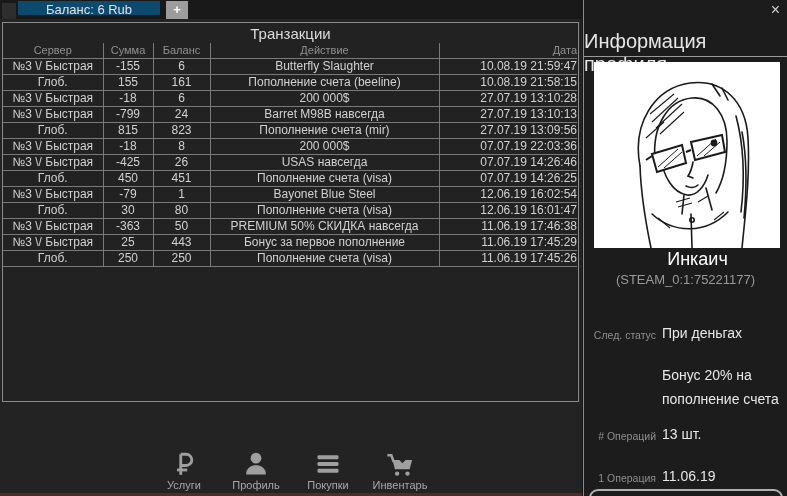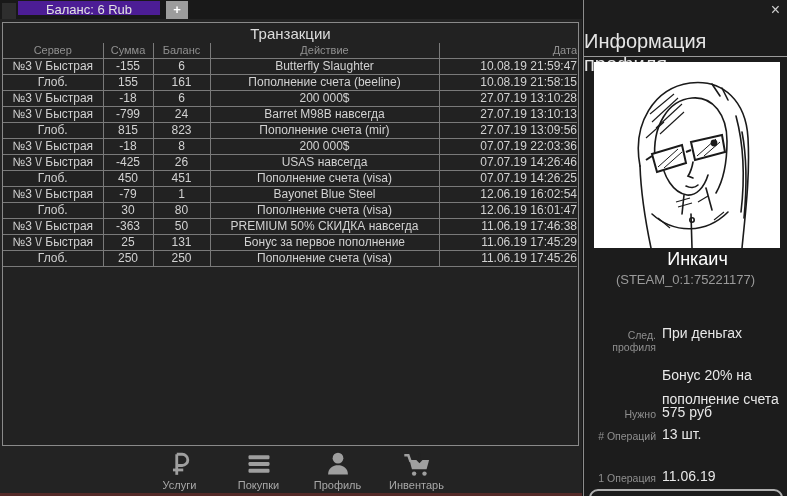--- a/index.html
+++ b/index.html
@@ -7,48 +7,48 @@
   body { font-family:"Liberation Sans","DejaVu Sans",sans-serif; }
   #screen {
     position:relative; width:787px; height:496px; overflow:hidden;
     background:#161616;
   }
   
   #tabbar { position:absolute; left:0; top:0; width:582px; height:19px; background:#191919; }
   .tab-stub { position:absolute; left:2px; top:3px; width:14px; height:16px; background:#2e2e2e; }
   .tab-balance {
     position:absolute; left:18px; top:1px; width:142px; height:14px;
-    background:#4c1d95; color:#e2e2e2; font-size:13px; text-align:center; line-height:18px;
+    background:#0c4a6e; color:#e2e2e2; font-size:13px; text-align:center; line-height:18px;
   }
   .tab-plus {
     position:absolute; left:166px; top:1px; width:22px; height:18px;
     background:#9c9c9c; color:#fff; font-size:13px; font-weight:bold; text-align:center; line-height:17px;
   }
   
   #left-area { position:absolute; left:0; top:19px; width:582px; height:477px; background:#232323; }
   #table-panel {
-    position:absolute; left:2px; top:3px; width:577px; height:424px;
+    position:absolute; left:2px; top:3px; width:577px; height:380px;
     border:1px solid #8a8a8a; background:#222;
   }
   #table-title { text-align:center; color:#dcdcdc; font-size:15px; padding-top:2px; height:20px; }
   table { border-collapse:collapse; table-layout:fixed; width:574px; margin-left:0px; }
   col.c1{width:100px} col.c2{width:50px} col.c3{width:57px} col.c4{width:229px} col.c5{width:138px}
   th {
     color:#909090; font-size:11px; font-weight:normal; height:15px;
     border-right:1px solid #7a7a7a; border-bottom:1px solid #7a7a7a;
     overflow:hidden; white-space:nowrap;
   }
   td {
     color:#d2d2d2; font-size:12px; height:16px; text-align:center;
     border-right:1px solid #7a7a7a; border-bottom:1px solid #7a7a7a;
     overflow:hidden; white-space:nowrap; line-height:15px;
   }
   th:last-child, td:last-child { border-right:none;text-align:right; }
   
-  #bottom-nav { position:absolute; left:148px; bottom:4px; width:300px; height:44px; display:flex;gap:16px; }
+  #bottom-nav { position:absolute; left:148px; bottom:4px; width:300px; height:44px; display:flex; }
   .nav-item { width:72px; text-align:center; color:#a8a8a8; font-size:11px; cursor:pointer; }
   .nav-item .ico { height:31px; display:flex; align-items:center; justify-content:center; }
   .nav-item svg { display:block; }
   #red-strip { position:absolute; left:0; bottom:0; width:582px; height:3px; background:#542a28; }
   
   #profile-panel {
     position:absolute; left:583px; top:0; width:204px; height:496px;
     background:#1c1c1c; border-left:1px solid #8c8c8c;
   }
   #close-x { position:absolute; top:1px; right:7px; color:#cfcfcf; font-size:16px; cursor:pointer; }
@@ -188,21 +188,21 @@
     <td>№3 \/ Быстрая</td>
     <td>-363</td>
     <td>50</td>
     <td>PREMIUM 50% СКИДКА навсегда</td>
     <td>11.06.19 17:46:38</td>
   </tr>
 
   <tr>
     <td>№3 \/ Быстрая</td>
     <td>25</td>
-    <td>131</td>
+    <td>443</td>
     <td>Бонус за первое пополнение</td>
     <td>11.06.19 17:45:29</td>
   </tr>
 
   <tr>
     <td>Глоб.</td>
     <td>250</td>
     <td>250</td>
     <td>Пополнение счета (visa)</td>
     <td>11.06.19 17:45:26</td>
@@ -220,35 +220,35 @@
               <line x1="9" y1="3" x2="9" y2="22"></line>
               <line x1="5.5" y1="17.5" x2="15" y2="17.5"></line>
             </g>
           </svg>
         </div>
         <div>Услуги</div>
       </div>
       <div class="nav-item">
         <div class="ico">
           <svg width="28" height="28" viewBox="0 0 24 24" fill="#9f9f9f">
+            <circle cx="12" cy="7" r="4.6"></circle>
+            <path d="M3.5 21 C3.5 15.2 7.8 13 12 13 C16.2 13 20.5 15.2 20.5 21 Z"></path>
+          </svg>
+        </div>
+        <div>Профиль</div>
+      </div>
+      <div class="nav-item">
+        <div class="ico">
+          <svg width="28" height="28" viewBox="0 0 24 24" fill="#9f9f9f">
             <rect x="3" y="4.5" width="18" height="3.4" rx="1"></rect>
             <rect x="3" y="10.3" width="18" height="3.4" rx="1"></rect>
             <rect x="3" y="16.1" width="18" height="3.4" rx="1"></rect>
           </svg>
         </div>
         <div>Покупки</div>
-      </div>
-      <div class="nav-item">
-        <div class="ico">
-          <svg width="28" height="28" viewBox="0 0 24 24" fill="#9f9f9f">
-            <circle cx="12" cy="7" r="4.6"></circle>
-            <path d="M3.5 21 C3.5 15.2 7.8 13 12 13 C16.2 13 20.5 15.2 20.5 21 Z"></path>
-          </svg>
-        </div>
-        <div>Профиль</div>
       </div>
       <div class="nav-item">
         <div class="ico">
           <svg width="30" height="28" viewBox="0 0 26 24">
             <polyline points="2,4.5 5.5,4.5 7.5,10" fill="none" stroke="#9f9f9f" stroke-width="2.2"></polyline>
             <path d="M6.5 8.5 H23.5 L21.3 16.5 H8.6 Z" fill="#9f9f9f"></path>
             <circle cx="10.5" cy="20.3" r="1.9" fill="#9f9f9f"></circle>
             <circle cx="19.5" cy="20.3" r="1.9" fill="#9f9f9f"></circle>
             <g fill="#232323">
               <rect x="14.1" y="3" width="2" height="5"></rect>
@@ -319,30 +319,26 @@
           <line x1="64" y1="156" x2="76" y2="166"></line>
           <line x1="120" y1="158" x2="130" y2="150"></line>
         </g>
       </svg>
     </div>
 
     <div id="profile-name">Инкаич</div>
     <div id="steam-id">(STEAM_0:1:75221177)</div>
 
     <div class="pf-row" style="top:325px">
-      <span class="pf-label">След. профиля</span>
+      <span class="pf-label">След. статус</span>
       <span class="pf-value">При деньгах</span>
     </div>
 
     <div id="bonus-text">Бонус 20% на пополнение счета</div>
 
-    <div class="pf-row" style="top:404px">
-      <span class="pf-label">Нужно</span>
-      <span class="pf-value">575 руб</span>
-    </div>
     <div class="pf-row" style="top:426px">
       <span class="pf-label"># Операций</span>
       <span class="pf-value">13 шт.</span>
     </div>
     <div class="pf-row" style="top:468px">
       <span class="pf-label">1 Операция</span>
       <span class="pf-value">11.06.19</span>
     </div>
 
     <div id="profile-button"></div>

